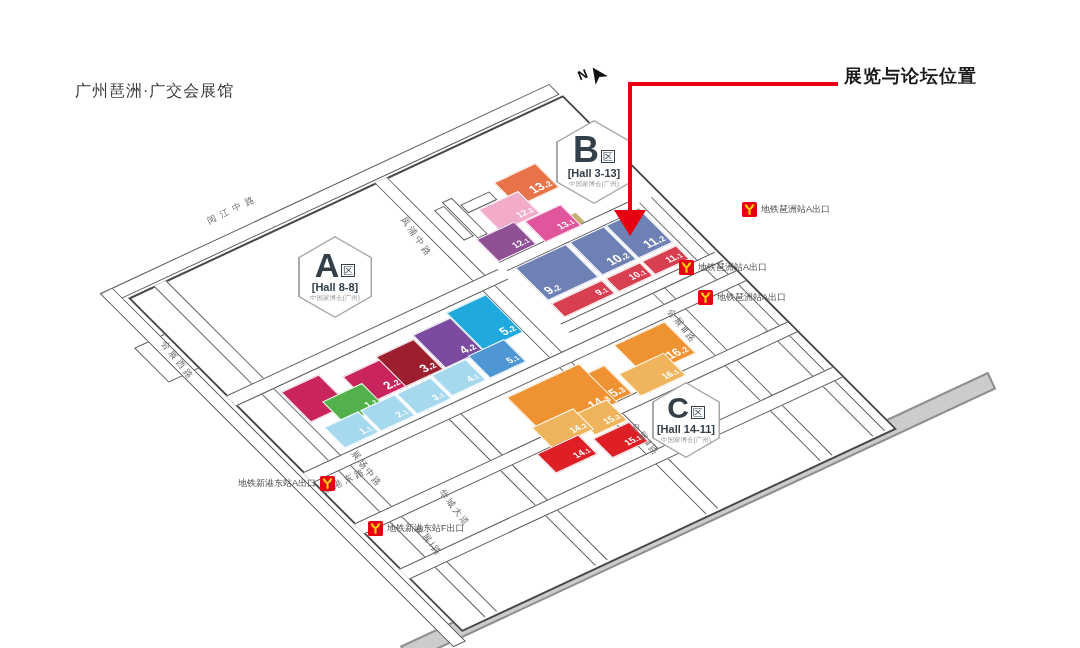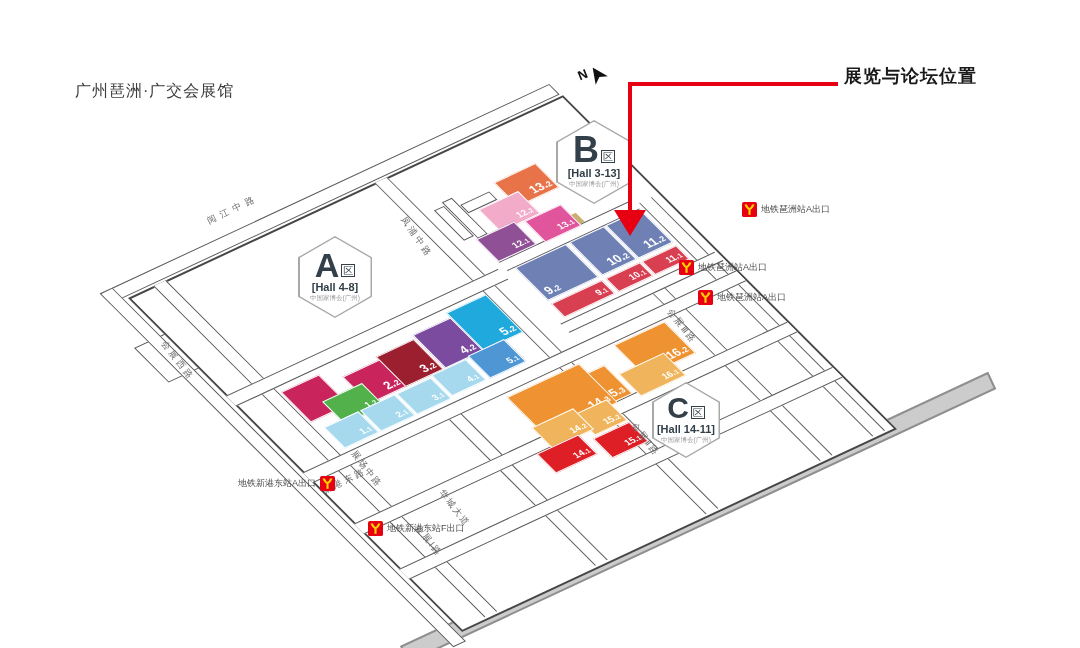--- a/index.html
+++ b/index.html
@@ -209,21 +209,21 @@
 
   <div id="zones-layer">
       <div class="hex" style="left: 298px; top: 236px; width: 74px; height: 82px;">
         <div class="hex-border"></div>
     <div class="hex-inner"></div>
     <div class="hex-content">
       <div class="hex-letter-row">
         <span class="hex-letter" style="font-size:34px">A</span>
         <span class="hex-suffix">区</span>
       </div>
-      <div class="hex-range">[Hall 4-8]</div>
+      <div class="hex-range">[Hall 8-8]</div>
       <div class="hex-sub">中国家博会(广州)</div>
     </div>
       </div>
       <div class="hex" style="left: 556px; top: 120px; width: 76px; height: 84px;">
         <div class="hex-border"></div>
     <div class="hex-inner"></div>
     <div class="hex-content">
       <div class="hex-letter-row">
         <span class="hex-letter" style="font-size:36px">B</span>
         <span class="hex-suffix">区</span>

